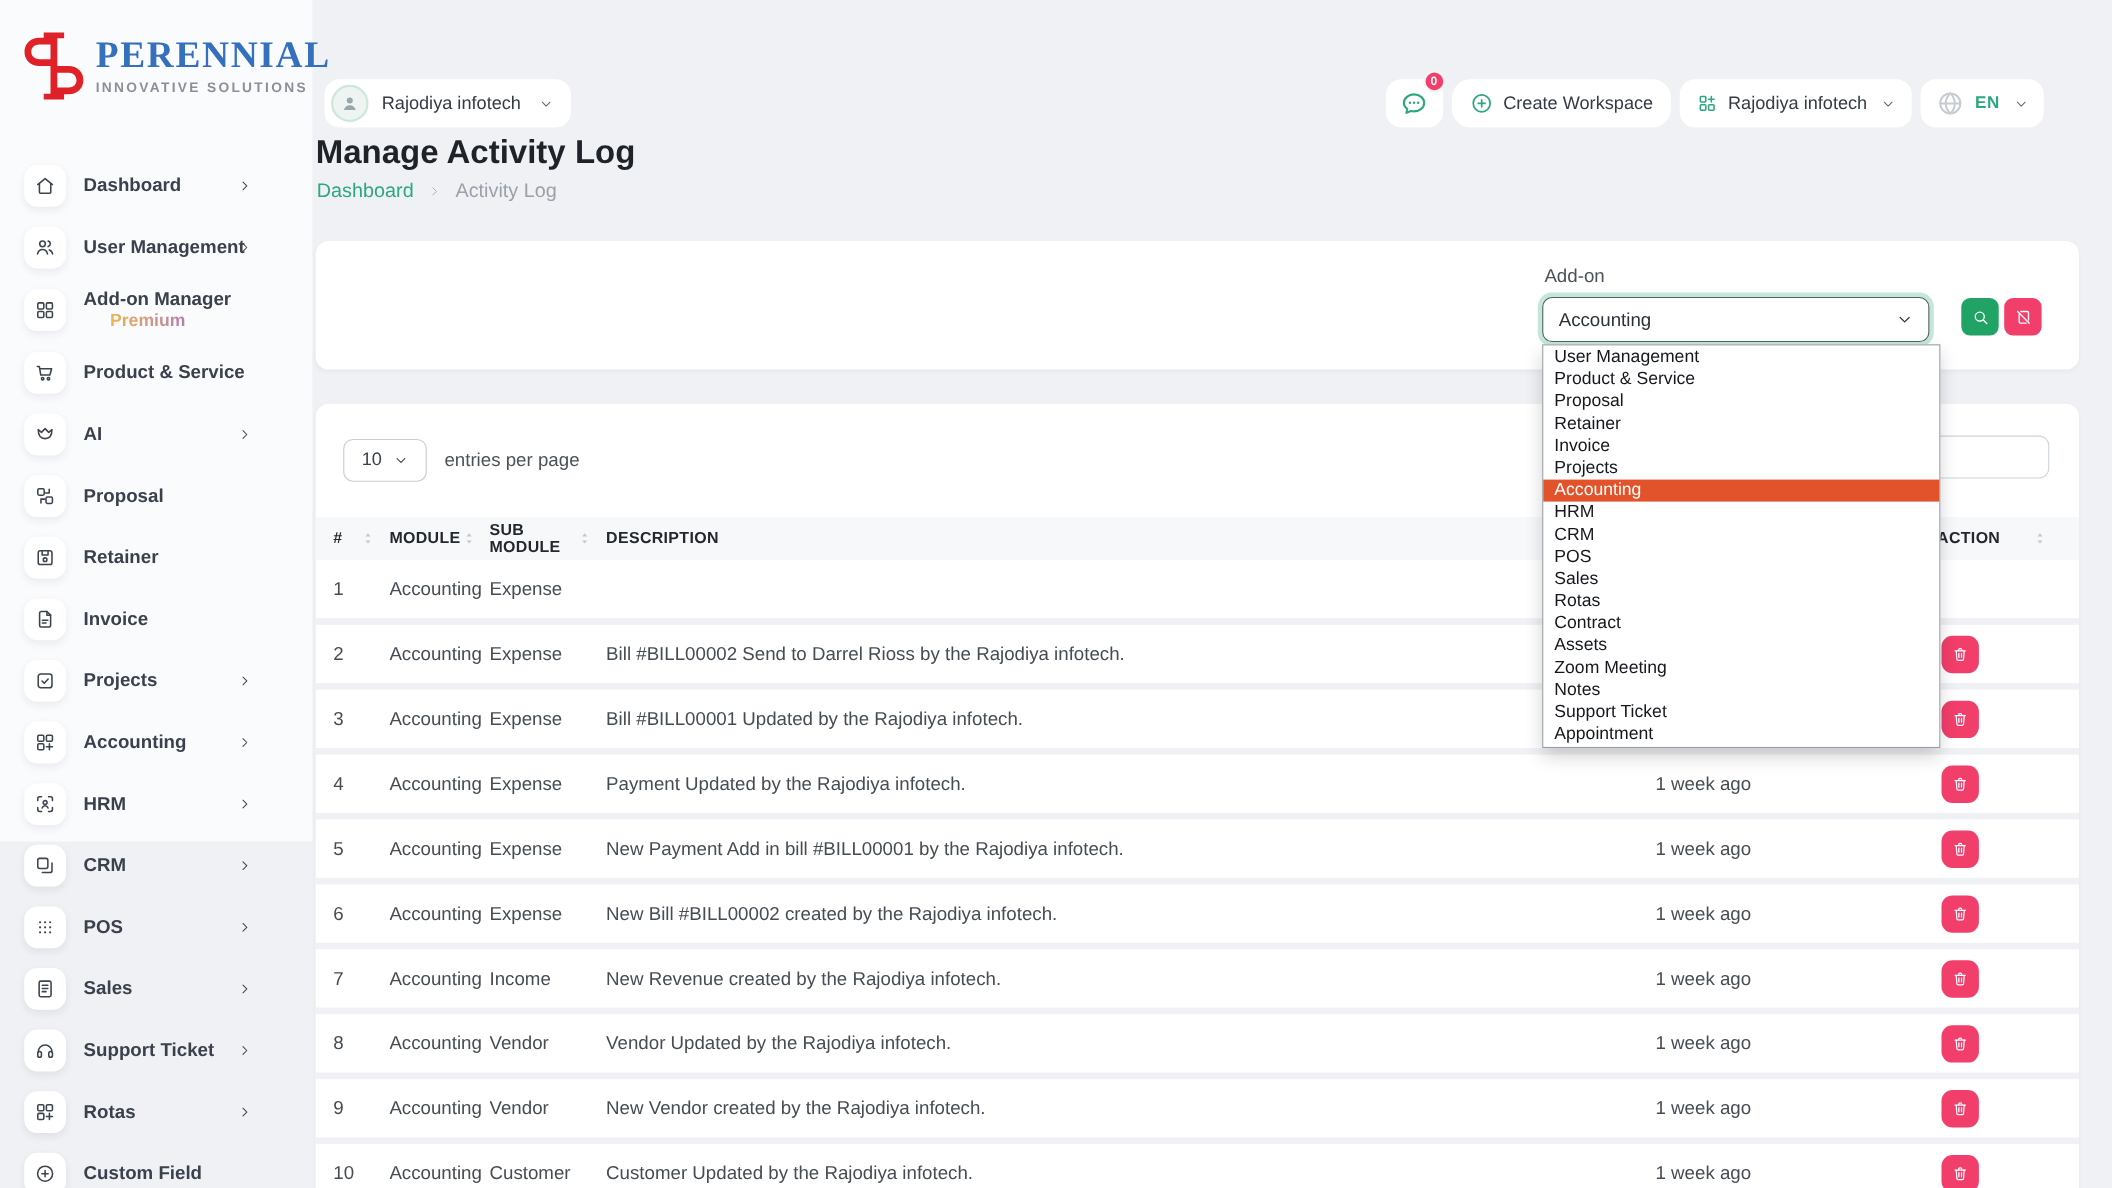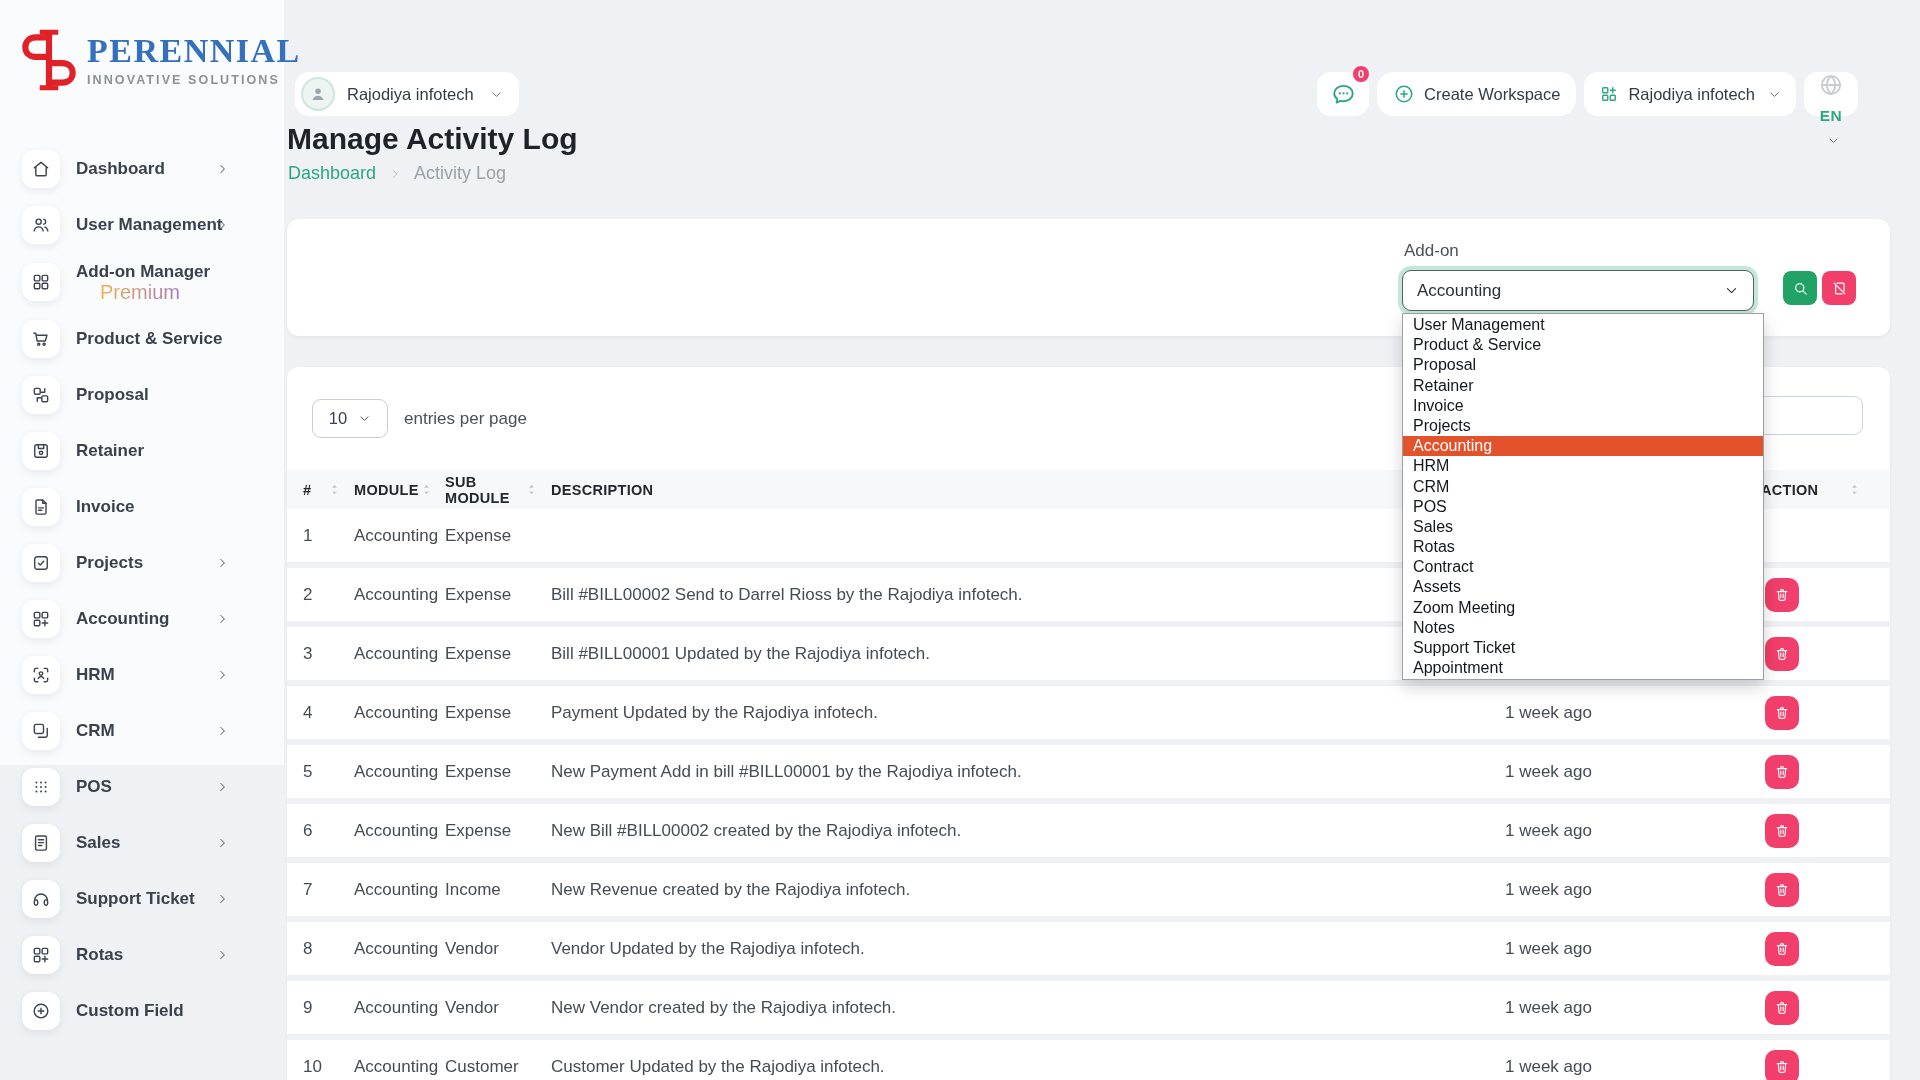--- a/index.html
+++ b/index.html
@@ -14,21 +14,21 @@
   
   .sidebar{position:absolute;left:0;top:0;width:284px;height:765px;background:#fafbfd;}
   .logo{position:absolute;left:18px;top:24px;display:flex;align-items:center;gap:7px;cursor:pointer;}
   .logo-mark{width:62px;height:72px;flex:0 0 auto;}
   .logo-name{font-family:"Liberation Serif",serif;font-weight:700;font-size:34px;letter-spacing:1.5px;color:var(--logo-blue);line-height:1;}
   .logo-tag{font-size:12.5px;font-weight:700;letter-spacing:2.1px;color:#8b9098;margin-top:5px;}
   .nav{position:absolute;left:0;top:150px;width:284px;display:flex;flex-direction:column;gap:18px;}
   .nav-item{display:flex;align-items:center;min-height:38px;padding-left:22px;position:relative;cursor:pointer;}
   .nav-tile{width:38px;height:38px;border-radius:12px;background:#fff;box-shadow:0 3px 8px rgba(30,40,60,.08);display:flex;align-items:center;justify-content:center;color:#3d4450;flex:0 0 auto;}
   .nav-labels{margin-left:16px;font-size:17px;font-weight:600;color:#3a414c;line-height:20px;}
-  .nav-sub{display:block;font-size:20px;font-weight:400;margin-left:24px;background:linear-gradient(90deg,var(--prem1),var(--prem2));-webkit-background-clip:text;background-clip:text;color:transparent;}
+  .nav-sub{display:block;font-size:16px;font-weight:700;margin-left:24px;background:linear-gradient(90deg,var(--prem1),var(--prem2));-webkit-background-clip:text;background-clip:text;color:transparent;}
   .nav-chevron{position:absolute;left:216px;top:50%;transform:translateY(-50%);width:13px;height:13px;color:#3c434e;}
 
   
   [data-icon]{display:inline-flex;flex:0 0 auto;}
   [data-icon] svg{width:100%;height:100%;fill:none;stroke:currentColor;stroke-width:1.7;stroke-linecap:round;stroke-linejoin:round;display:block;} .ic17{width:17px;height:17px;}
   .ic20{width:20px;height:20px;} .ic22{width:22px;height:22px;} .ic26{width:26px;height:26px;}
   .chip{display:flex;align-items:center;background:#fff;border-radius:14px;height:44px;cursor:pointer;}
 
   .user-chip{position:absolute;left:295px;top:72px;padding:0 16px 0 6px;gap:12px;}
   .avatar{width:34px;height:34px;border-radius:50%;background:#eef4f1;border:2px solid #cde8da;color:#9aa6ad;display:flex;align-items:center;justify-content:center;}
@@ -37,21 +37,21 @@
   .chip .chev{width:13px;height:13px;color:#5b636c;margin-left:4px;}
 
   .top-actions{position:absolute;top:72px;right:62px;display:flex;gap:8px;align-items:center;}
   .chat-chip{width:52px;justify-content:center;position:relative;color:var(--green);}
   .chat-chip [data-icon]{width:27px;height:27px;}
   .chat-badge{position:absolute;top:-8px;right:-2px;min-width:20px;height:20px;border-radius:10px;background:var(--pink);color:#fff;font-size:11px;font-weight:700;display:flex;align-items:center;justify-content:center;border:2px solid #f2f3f6;}
   .create-chip{padding:0 16px;gap:9px;border-radius:17px;}
   .create-chip .plus{color:var(--green);}
   .ws-chip{padding:0 15px;gap:9px;}
   .ws-chip .grid{color:var(--green);}
-  .lang-chip{padding:0 14px;gap:9px;flex-direction:column;}
+  .lang-chip{padding:0 14px;gap:9px;}
   .lang-chip .globe{color:#c7ccd2;}
   .lang-label{font-size:15.5px;font-weight:700;color:var(--green);letter-spacing:.5px;}
 
   
   .page-title{position:absolute;left:287px;top:122px;font-size:30px;font-weight:600;color:#1e232a;}
   .breadcrumb{position:absolute;left:288px;top:163px;display:flex;align-items:center;gap:13px;font-size:18px;}
   .bc-home{color:var(--green);text-decoration:none;cursor:pointer;}
   .bc-sep{width:12px;height:12px;color:#a7adb4;}
   .bc-cur{color:#9aa1a9;}
 
@@ -180,20 +180,38 @@
               </svg>
             </span>
           </span>
           <span class="nav-labels">
             <span>Product &amp; Service</span>
             
           </span>
 
         </div>
 
+        <div class="nav-item">
+          <span class="nav-tile">
+            <span class="ic20" data-icon="ai-icon">
+              <svg viewBox="0 0 24 24">
+                <path d="M4.5 6.5c0 6.5 2.7 10 7.5 10s7.5-3.5 7.5-10L16 9.7 12 5.6 8 9.7z"></path>
+              </svg>
+            </span>
+          </span>
+          <span class="nav-labels">
+            <span>AI</span>
+            
+          </span>
+          <span class="nav-chevron" data-icon="chevron-right-icon">
+            <svg viewBox="0 0 24 24" stroke-width="2.2">
+              <path d="M9 5.5l6.5 6.5L9 18.5"></path>
+            </svg>
+          </span>
+        </div>
 
         <div class="nav-item">
           <span class="nav-tile">
             <span class="ic20" data-icon="proposal-icon">
               <svg viewBox="0 0 24 24">
                 <rect x="4" y="4" width="7" height="7" rx="1.5"></rect>
                 <rect x="13" y="13" width="7" height="7" rx="1.5"></rect>
                 <path d="M16.5 4.5v4.2h-4.2M7.5 19.5v-4.2h4.2"></path>
               </svg>
             </span>

